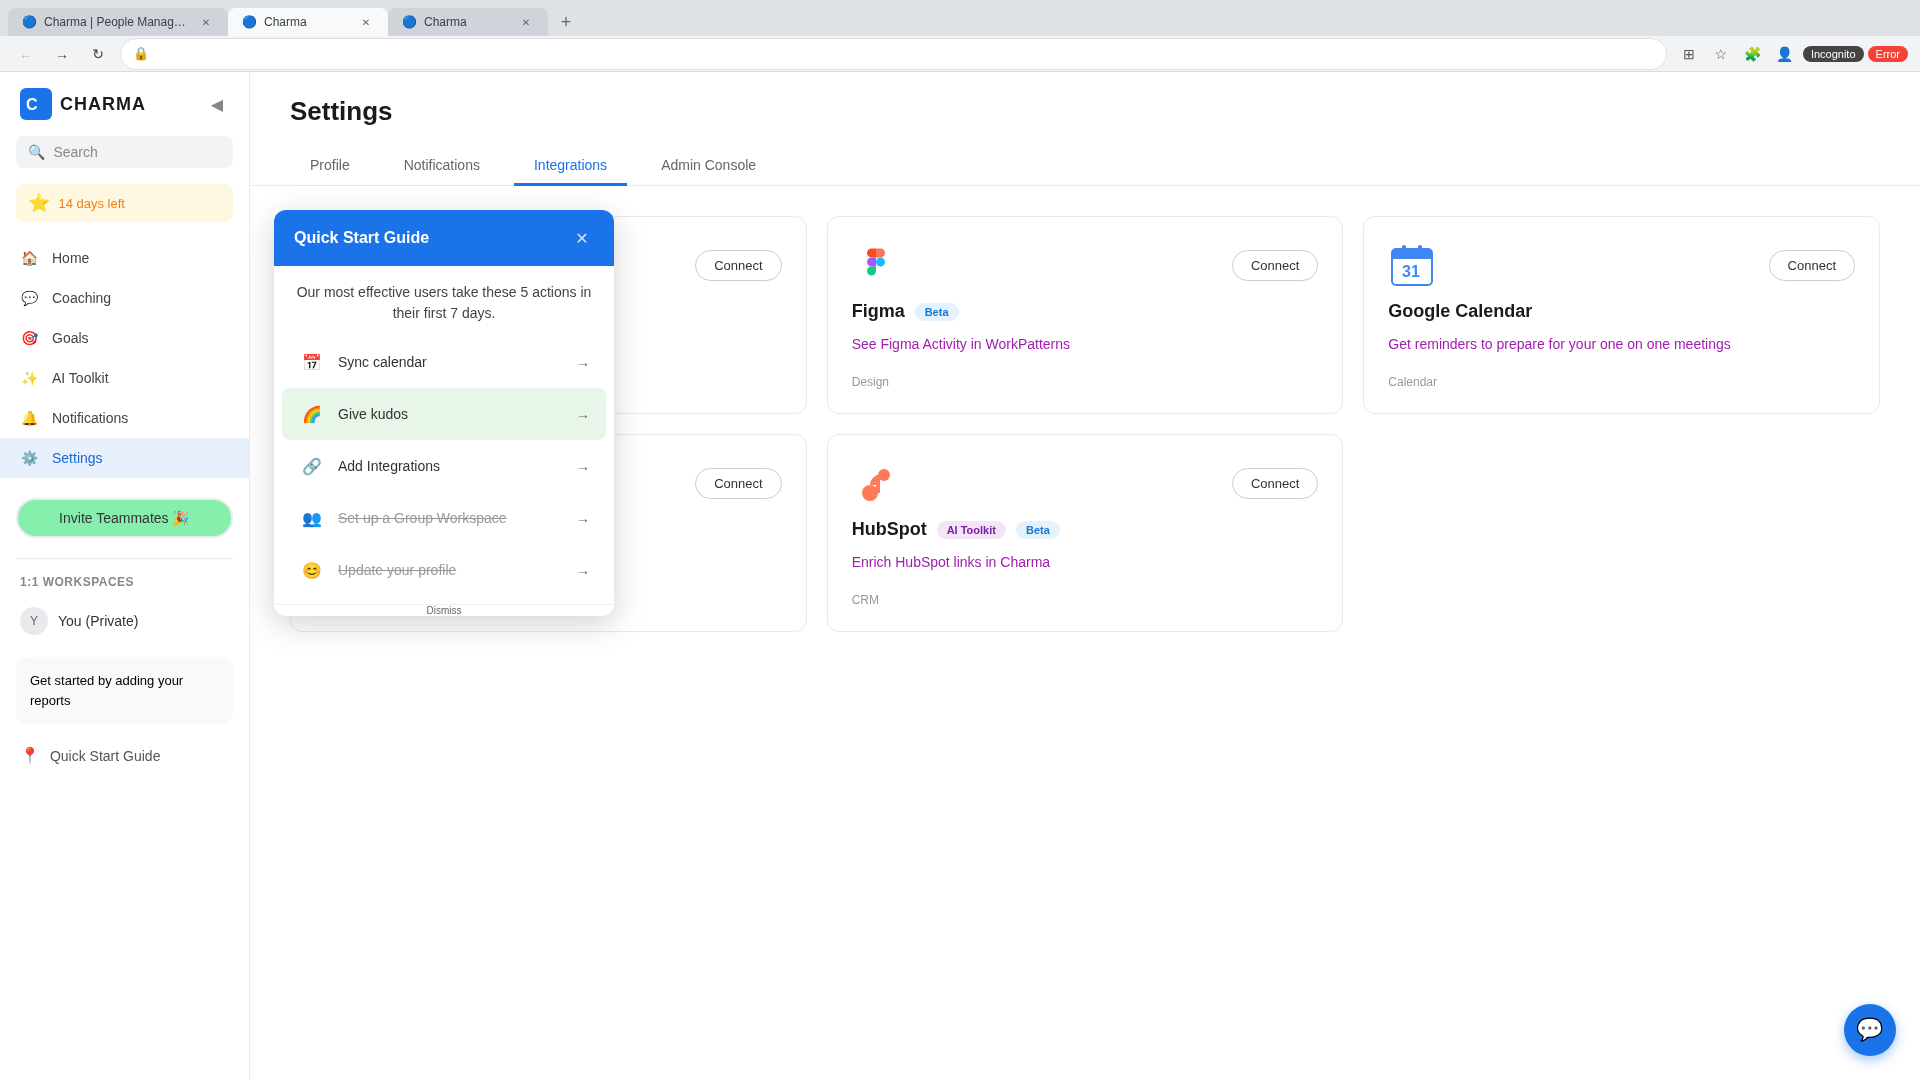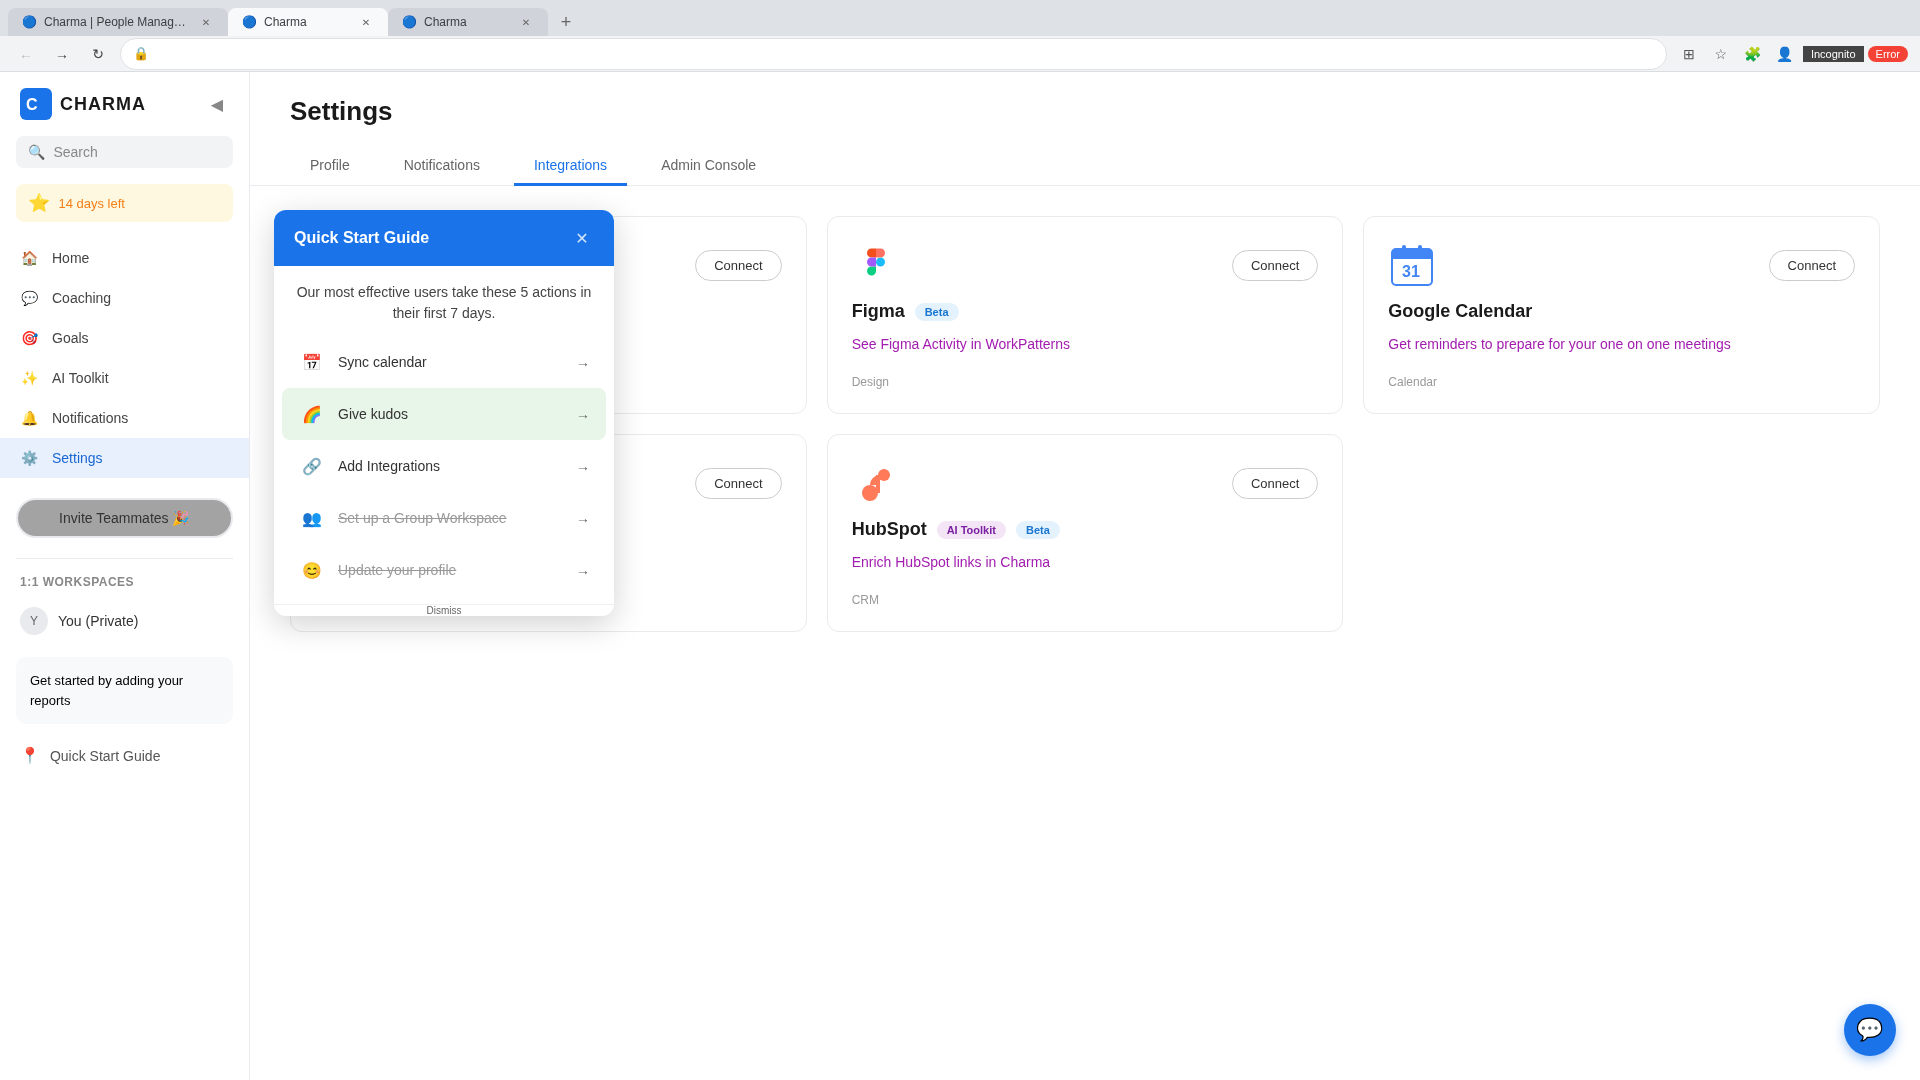--- a/index.html
+++ b/index.html
@@ -15,21 +15,21 @@
     .browser-tab .tab-title { flex: 1; overflow: hidden; text-overflow: ellipsis; white-space: nowrap; font-size: 12px; }
     .browser-tab .tab-close { width: 16px; height: 16px; border-radius: 50%; display: flex; align-items: center; justify-content: center; font-size: 10px; color: #666; flex-shrink: 0; }
     .new-tab-btn { width: 28px; height: 28px; display: flex; align-items: center; justify-content: center; border-radius: 50%; cursor: pointer; color: #666; font-size: 18px; margin-left: 4px; }
     .browser-toolbar { background: #f1f3f4; height: 44px; display: flex; align-items: center; padding: 0 12px; gap: 8px; border-bottom: 1px solid #dadce0; }
     .nav-btn { width: 28px; height: 28px; border-radius: 50%; display: flex; align-items: center; justify-content: center; cursor: pointer; color: #444; font-size: 14px; }
     .nav-btn.disabled { color: #bbb; cursor: default; }
     .address-bar { flex: 1; background: #fff; border: 1px solid #dfe1e5; border-radius: 20px; height: 32px; display: flex; align-items: center; padding: 0 12px; gap: 8px; font-size: 13px; color: #202124; }
     .address-bar-url { flex: 1; font-size: 13px; color: #202124; }
     .toolbar-actions { display: flex; align-items: center; gap: 4px; }
     .toolbar-icon { width: 28px; height: 28px; border-radius: 50%; display: flex; align-items: center; justify-content: center; cursor: pointer; color: #555; font-size: 14px; }
-    .incognito-badge { background: #444; color: #fff; font-size: 11px; padding: 2px 8px; border-radius: 0; }
+    .incognito-badge { background: #444; color: #fff; font-size: 11px; padding: 2px 8px; border-radius: 8px; }
     .error-badge { background: #f44336; color: #fff; font-size: 11px; padding: 2px 8px; border-radius: 10px; cursor: pointer; }
 
     
     .app-layout { display: flex; height: calc(1080px - 72px); }
 
     
     .sidebar { width: 250px; background: #fff; border-right: 1px solid #e8eaed; display: flex; flex-direction: column; padding: 0; flex-shrink: 0; overflow-y: auto; }
     .sidebar-logo { padding: 16px 20px 8px; display: flex; align-items: center; justify-content: space-between; }
     .charma-logo { display: flex; align-items: center; gap: 8px; }
     .logo-icon { width: 32px; height: 32px; }
@@ -41,21 +41,21 @@
     .search-placeholder { color: #888; font-size: 14px; }
     .days-left { margin: 8px 16px; display: flex; align-items: center; gap: 8px; padding: 8px 12px; background: #fff8e1; border-radius: 8px; }
     .days-left-icon { font-size: 18px; }
     .days-left-text { font-size: 13px; font-weight: 500; color: #f57f17; }
     .nav-items { padding: 8px 0; }
     .nav-item { display: flex; align-items: center; gap: 12px; padding: 10px 20px; cursor: pointer; color: #444; font-size: 14px; border-radius: 0; position: relative; }
     .nav-item.active { background: #e8f0fe; color: #1967d2; }
     .nav-item-icon { width: 20px; height: 20px; display: flex; align-items: center; justify-content: center; color: #666; flex-shrink: 0; }
     .nav-item.active .nav-item-icon { color: #1967d2; }
     .nav-divider { height: 1px; background: #e8eaed; margin: 8px 16px; }
-    .invite-btn { margin: 12px 16px; padding: 10px 16px; background: #a3a3a3; border: 2px solid #e8eaed; border-radius: 24px; display: flex; align-items: center; justify-content: center; gap: 8px; cursor: pointer; font-size: 14px; font-weight: 500; color: #333; }
+    .invite-btn { margin: 12px 16px; padding: 10px 16px; background: #86efac; border: 2px solid #e8eaed; border-radius: 24px; display: flex; align-items: center; justify-content: center; gap: 8px; cursor: pointer; font-size: 14px; font-weight: 500; color: #333; }
     .section-label { padding: 8px 20px; font-size: 12px; color: #888; font-weight: 600; text-transform: uppercase; letter-spacing: 0.5px; }
     .workspace-item { display: flex; align-items: center; gap: 10px; padding: 10px 20px; cursor: pointer; }
     .workspace-avatar { width: 28px; height: 28px; border-radius: 50%; background: #e8eaed; display: flex; align-items: center; justify-content: center; font-size: 12px; color: #666; overflow: hidden; }
     .workspace-name { font-size: 14px; color: #333; }
     .get-started-box { margin: 12px 16px; padding: 14px; background: #f8f9fa; border-radius: 10px; font-size: 13px; color: #000000; line-height: 1.5; }
     .quick-start-item { display: flex; align-items: center; gap: 10px; padding: 10px 20px; cursor: pointer; color: #555; font-size: 14px; }
     .quick-start-icon { font-size: 16px; }
 
     
     .main-content { flex: 1; display: flex; flex-direction: column; overflow: hidden; background: #fff; }

